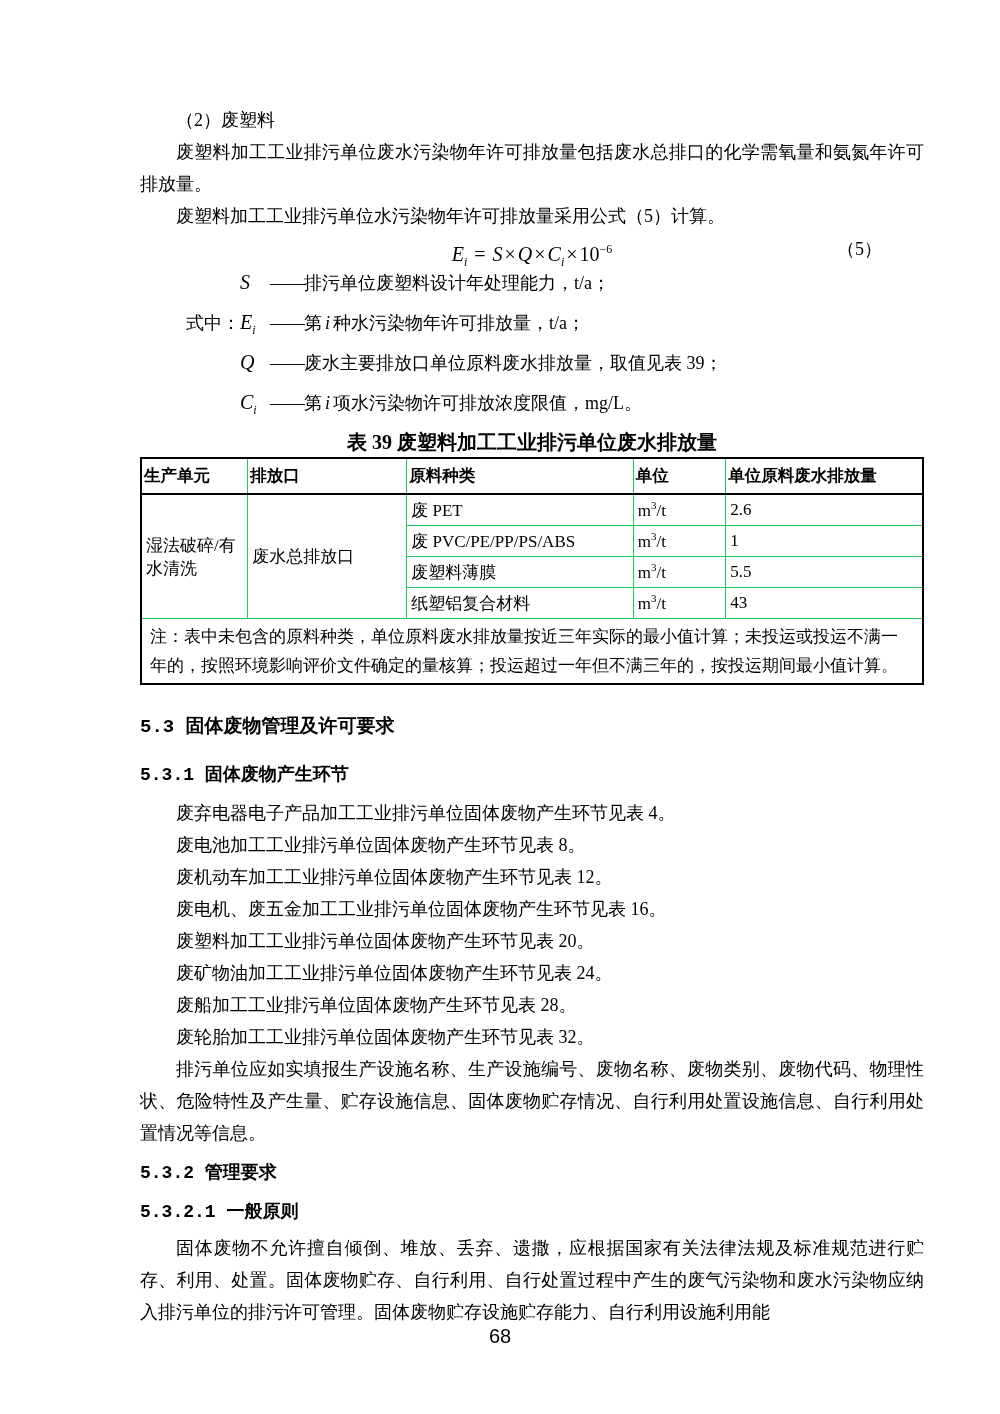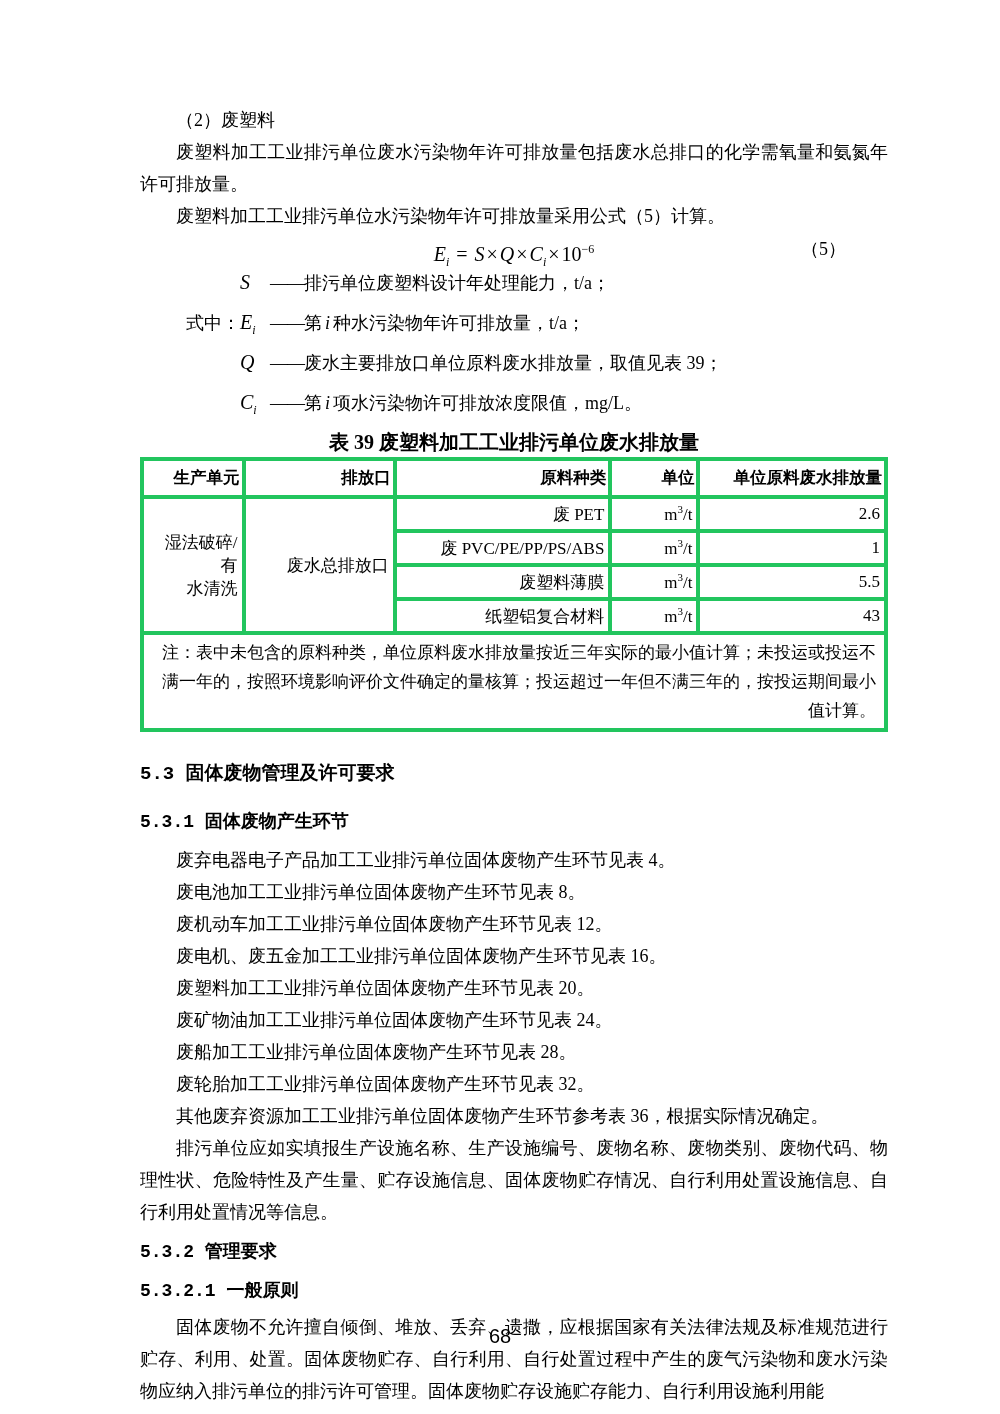--- a/index.html
+++ b/index.html
@@ -1,18 +1,18 @@
 <!DOCTYPE html>
 <html><head>
 <meta charset="utf-8">
 <style>
   html,body { margin:0; padding:0; background:#e8e8e8; }
   .page {
     width:1000px; height:1414px; margin:0 auto; background:#ffffff;
-    box-sizing:border-box; padding:104px 112px 0 140px;
+    box-sizing:border-box; padding:104px 76px 0 140px;
     font-family:"Liberation Serif","DejaVu Serif",serif;
     color:#000; position:relative; overflow:hidden;
   }
   p { margin:0; font-size:18px; line-height:32px; text-align:justify; }
   .indent { text-indent:2em; }
 
   
   .formula-row { position:relative; height:34px; line-height:34px; text-align:center; }
   .formula { font-size:20px; font-family:"Liberation Serif",serif; }
   .formula i { font-style:italic; }
@@ -29,21 +29,21 @@
   .def-sym sub { font-size:12px; font-style:italic; }
   .def-dash { letter-spacing:-1px; }
   .ivar { font-style:italic; font-family:"Liberation Serif",serif; margin:0 3px; }
 
   
   .table-title {
     text-align:center; font-family:Liberation Serif, serif;
     font-weight:bold; font-size:20px; line-height:24px; margin-top:4px;
   }
   table.t39 { border-collapse:collapse; width:100%; table-layout:fixed; margin-top:3px; border:2px solid #000; }
-  table.t39 th, table.t39 td { border:4px solid #22c55e; text-align:right; vertical-align:middle; }
+  table.t39 th, table.t39 td { border:1px solid #22c55e; text-align:left; vertical-align:middle; }
   table.t39 th {
     font-family:"Liberation Sans","DejaVu Sans",sans-serif; font-weight:bold;
     font-size:16.5px; height:34px; border-bottom:2px solid #000; padding:0 2px;
   }
   table.t39 td { font-size:17px; height:30px; padding:0 4px; }
   table.t39 td sup { font-size:11px; }
   td.note-cell {
     text-align:justify; font-size:15px; line-height:29px; padding:3px 8px !important; height:auto !important;
   }
 
@@ -148,21 +148,20 @@
 
   <div class="list-block">
     <p class="indent">废弃电器电子产品加工工业排污单位固体废物产生环节见表 4。</p>
     <p class="indent">废电池加工工业排污单位固体废物产生环节见表 8。</p>
     <p class="indent">废机动车加工工业排污单位固体废物产生环节见表 12。</p>
     <p class="indent">废电机、废五金加工工业排污单位固体废物产生环节见表 16。</p>
     <p class="indent">废塑料加工工业排污单位固体废物产生环节见表 20。</p>
     <p class="indent">废矿物油加工工业排污单位固体废物产生环节见表 24。</p>
     <p class="indent">废船加工工业排污单位固体废物产生环节见表 28。</p>
     <p class="indent">废轮胎加工工业排污单位固体废物产生环节见表 32。</p>
-    <p class="indent">其他废弃资源加工工业排污单位固体废物产生环节参考表 36，根据实际情况确定。</p>
     <p class="indent">排污单位应如实填报生产设施名称、生产设施编号、废物名称、废物类别、废物代码、物理性状、危险特性及产生量、贮存设施信息、固体废物贮存情况、自行利用处置设施信息、自行利用处置情况等信息。</p>
   </div>
 
   <div class="h-sub mt8">5.3.2 管理要求</div>
 
   <div class="h-minor">5.3.2.1 一般原则</div>
 
   <p class="indent mt4">固体废物不允许擅自倾倒、堆放、丢弃、遗撒，应根据国家有关法律法规及标准规范进行贮存、利用、处置。固体废物贮存、自行利用、自行处置过程中产生的废气污染物和废水污染物应纳入排污单位的排污许可管理。固体废物贮存设施贮存能力、自行利用设施利用能</p>
 
   <div class="page-number">68</div>

